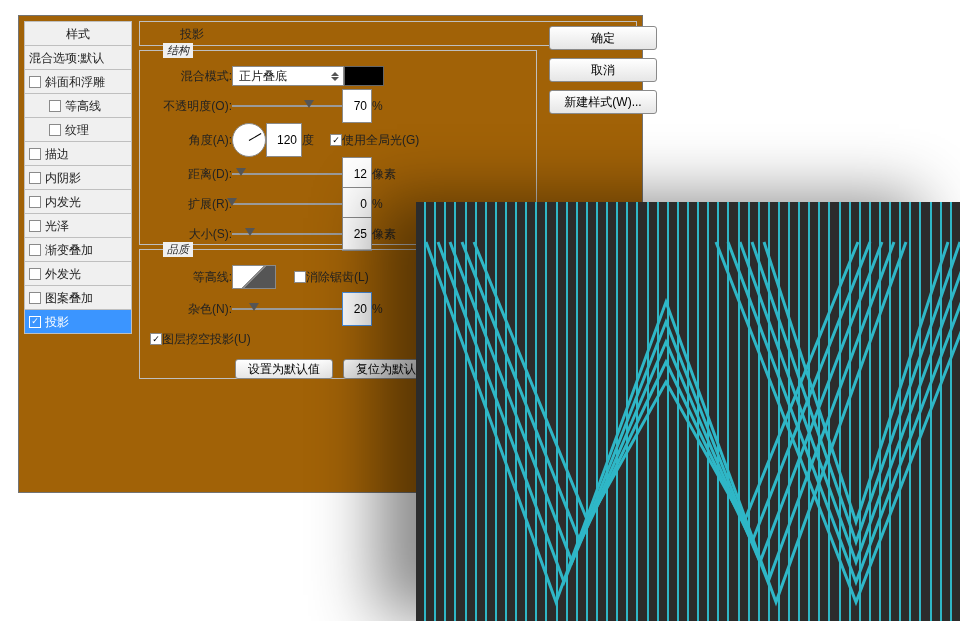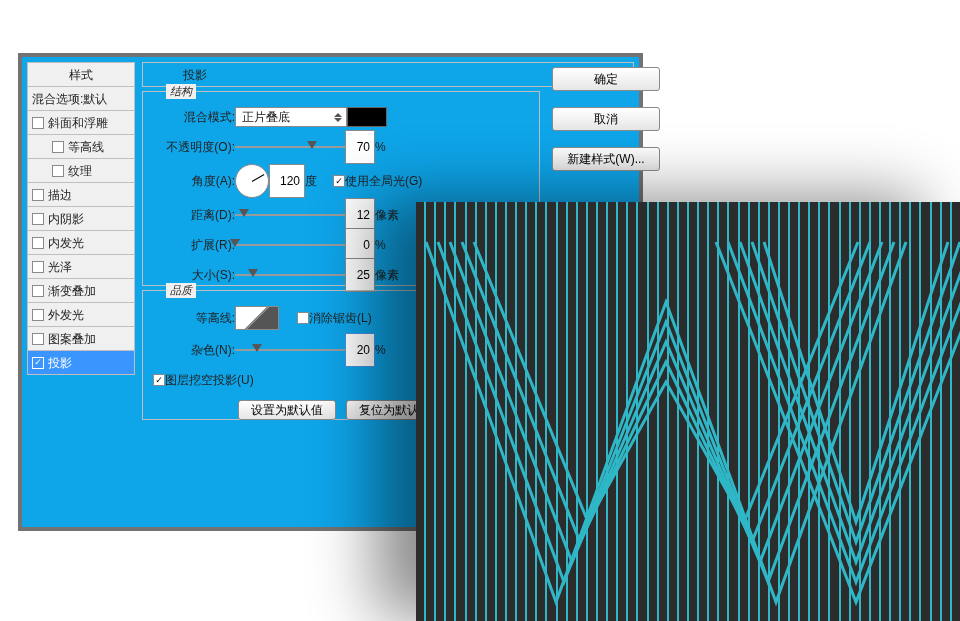--- a/index.html
+++ b/index.html
@@ -2,25 +2,24 @@
 <html><head>
 <meta charset="utf-8">
 <style>
   * { box-sizing: border-box; margin: 0; padding: 0; font-family: "Microsoft YaHei", "PingFang SC", Arial, sans-serif; }
   body { background: #fff; width: 960px; height: 621px; overflow: hidden; position: relative; }
 
   .dialog {
     position: absolute;
     left: 18px; top: 15px;
     width: 625px; height: 478px;
-    background: #0ea5e9;
-    border: 4px solid #737373;
+    background: #a16207;
+    border: 1px solid #737373;
     font-size: 12px;
     color: #222;
-    margin-top: 38px;
   }
 
   
   .style-list { position: absolute; left: 5px; top: 5px; width: 108px; }
   .list-head { height: 25px; line-height: 25px; text-align: center; border: 1px solid #bfbfbf; background: #f0f0f0; }
   .list-item { height: 24px; line-height: 24px; padding-left: 4px; border: 1px solid #bfbfbf; border-top: none; background: #f0f0f0; display: flex; align-items: center; gap: 4px; }
   .list-item.sub { padding-left: 24px; }
   .list-item.sel { background: #3b95ff; color: #fff; }
   .chk { width: 12px; height: 12px; border: 1px solid #8a8a8a; background: #fff; display: inline-flex; align-items: center; justify-content: center; font-size: 9px; color: #000; line-height: 1; }
   .chk.checked::after { content: "✓"; }
@@ -43,21 +42,21 @@
   .slider .track{position:absolute;left:0;right:0;top:6px;height:2px;background:#9a9a9a;}
   .slider .thumb{position:absolute;top:1px;width:0;height:0;border-left:5px solid transparent;border-right:5px solid transparent;border-top:8px solid #555; transform:translateX(-5px);}
   .num { width:30px; height:20px; border:1px solid #8a8a8a; background:#fff; text-align:right; padding:16px 4px; font-size:12px; }
   .unit { width:28px; font-size:12px; }
   .angle-dial{width:34px;height:34px;border:1px solid #8a8a8a;border-radius:50%;background:#fff;position:relative;}
   .angle-dial .needle{position:absolute;left:50%;top:50%;width:14px;height:1px;background:#000;transform-origin:0 50%;transform:rotate(-30deg);}
   .contour-swatch{width:44px;height:24px;border:1px solid #8a8a8a;background:linear-gradient(135deg,#fff 0%,#fff 47%,#8a8a8a 47%,#8a8a8a 53%,#555 53%,#555 100%);} 
   .btn{height:20px;border:1px solid #8a8a8a;background:linear-gradient(#fff,#e6e6e6);border-radius:3px;padding:0 12px;font-size:12px;line-height:18px;}
 
   
-  .rside{position:absolute;left:530px;top:10px;width:108px;display:flex;flex-direction:column;gap:16px;align-items:stretch;}
+  .rside{position:absolute;left:530px;top:10px;width:108px;display:flex;flex-direction:column;gap:8px;align-items:stretch;}
   .rside .btn{width:100%;text-align:center;height:24px;line-height:22px;}
   .preview-wrap{margin-top:4px;display:flex;flex-direction:column;align-items:center;gap:6px;}
   .preview-canvas{width:72px;height:72px;background:#f5f5f5;border:1px solid #bbb;position:relative;}
   .preview-shadow{position:absolute;left:14px;top:14px;width:42px;height:42px;background:#444;box-shadow:6px 8px 10px rgba(0,0,0,0.5);}
 
   
   .artwork{position:absolute;left:416px;top:202px;width:544px;height:419px;box-shadow:-40px -5px 60px rgba(0,0,0,0.45);overflow:hidden;background:#2c2c2c;}
   .stripes{display:flex;height:100%;}
   .stripes span{flex:1;background:#2c2c2c;border-left:2px solid #2fb7c7;}
   .stripes span:first-child{border-left:none;}

